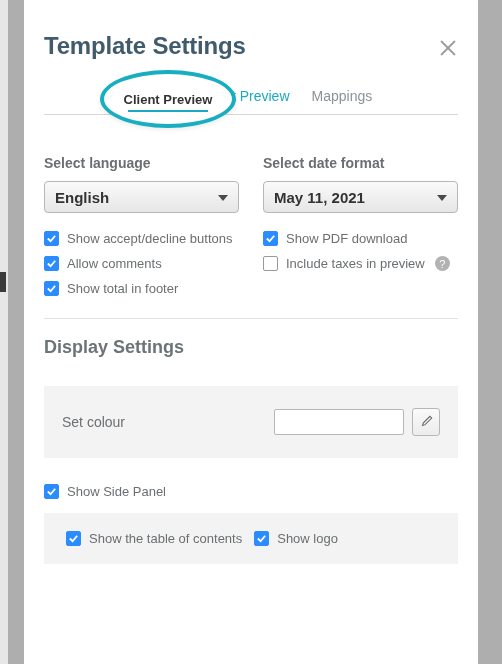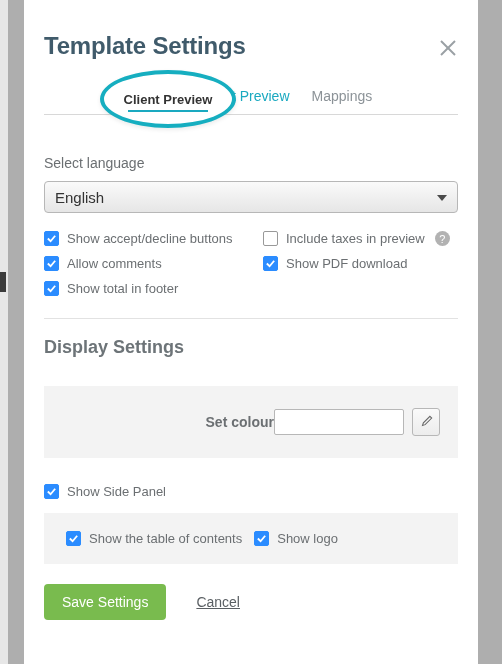--- a/index.html
+++ b/index.html
@@ -108,20 +108,21 @@
     position:absolute;
     bottom:12px;
     width:80px;
     height:2px;
     background:#1aa9c0;
   }
   .row2col {
     display: flex;
     gap: 24px;
     margin-top: 40px;
+    font-weight: bold;
   }
   .col { flex: 1; }
   .label {
     font-size: 14px;
     color: #6b6f72;
     margin-bottom: 10px;
     display:block;
   }
   .select {
     width: 100%;
@@ -179,23 +180,22 @@
     display:inline-flex;align-items:center;justify-content:center;
     margin-left:2px;
   }
   .hr { border:none;border-top:1px solid #e2e2e2;margin:22px 0 18px; }
   .section-title {
     font-size:18px;color:#6d7478;font-weight:700;margin-bottom:28px;
   }
   .panel {
     background:#f3f3f3;
     padding:22px 18px;
-    display:flex;align-items:center;justify-content:flex-end;
+    display:flex;align-items:center;justify-content:space-between;
     margin-bottom:26px;
-    font-weight:bold;
   }
   .panel-label { font-size:14px;color:#6b6f72; }
   .color-row { display:flex;gap:8px;align-items:center; }
   .color-input {
     width:130px;height:26px;border:1px solid #b7b7b7;border-radius:2px;background:#fff;
   }
   .eyedrop {
     width:28px;height:28px;border:1px solid #b7b7b7;border-radius:3px;
     background:linear-gradient(#fafafa,#ececec);
     display:flex;align-items:center;justify-content:center;cursor:pointer;
@@ -241,20 +241,26 @@
     <div class="tab">Mappings</div>
   </div>
 
   <div class="row2col">
     <div class="col">
       <span class="label">Select language</span>
       <div class="select">
         <span>English</span>
       </div>
     </div>
+    <div class="col">
+      <span class="label">Select date format</span>
+      <div class="select">
+        <span>May 11, 2021</span>
+      </div>
+    </div>
   </div>
 
   <div class="checks">
     <div class="check-col">
       <label class="check">
         <span class="cbox checked">
             <svg viewBox="0 0 12 12">
               <polyline points="2,6 5,9 10,3" fill="none" stroke="#fff" stroke-width="2"></polyline>
             </svg>
           </span>
@@ -271,32 +277,32 @@
       <label class="check">
         <span class="cbox checked">
             <svg viewBox="0 0 12 12">
               <polyline points="2,6 5,9 10,3" fill="none" stroke="#fff" stroke-width="2"></polyline>
             </svg>
           </span>
         <span>Show total in footer</span>
       </label>
     </div>
     <div class="check-col">
+      <label class="check">
+        <span class="cbox checked">
+            <svg viewBox="0 0 12 12">
+              <polyline points="2,6 5,9 10,3" fill="none" stroke="#fff" stroke-width="2"></polyline>
+            </svg>
+          </span>
+        <span>Show PDF download</span>
+      </label>
       <label class="check">
         <span class="cbox"></span>
         <span>Include taxes in preview</span>
         <span class="help-icon">?</span>
-      </label>
-      <label class="check">
-        <span class="cbox checked">
-            <svg viewBox="0 0 12 12">
-              <polyline points="2,6 5,9 10,3" fill="none" stroke="#fff" stroke-width="2"></polyline>
-            </svg>
-          </span>
-        <span>Show PDF download</span>
       </label>
     </div>
   </div>
 
   <hr class="hr">
 
   <div class="section-title">Display Settings</div>
 
   <div class="panel">
     <span class="panel-label">Set colour</span>
@@ -332,23 +338,19 @@
         <span class="cbox checked">
             <svg viewBox="0 0 12 12">
               <polyline points="2,6 5,9 10,3" fill="none" stroke="#fff" stroke-width="2"></polyline>
             </svg>
           </span>
         <span>Show logo</span>
       </label>
     </div>
   </div>
 
-  <div class="buttons">
-    <button class="btn-save">Save Settings</button>
-    <a class="btn-cancel">Cancel</a>
-  </div>
 
 </div>
 
 <div class="highlight-oval">
   <span class="tab">Client Preview</span>
   <span class="underline"></span>
 </div>
 
 </body></html>

